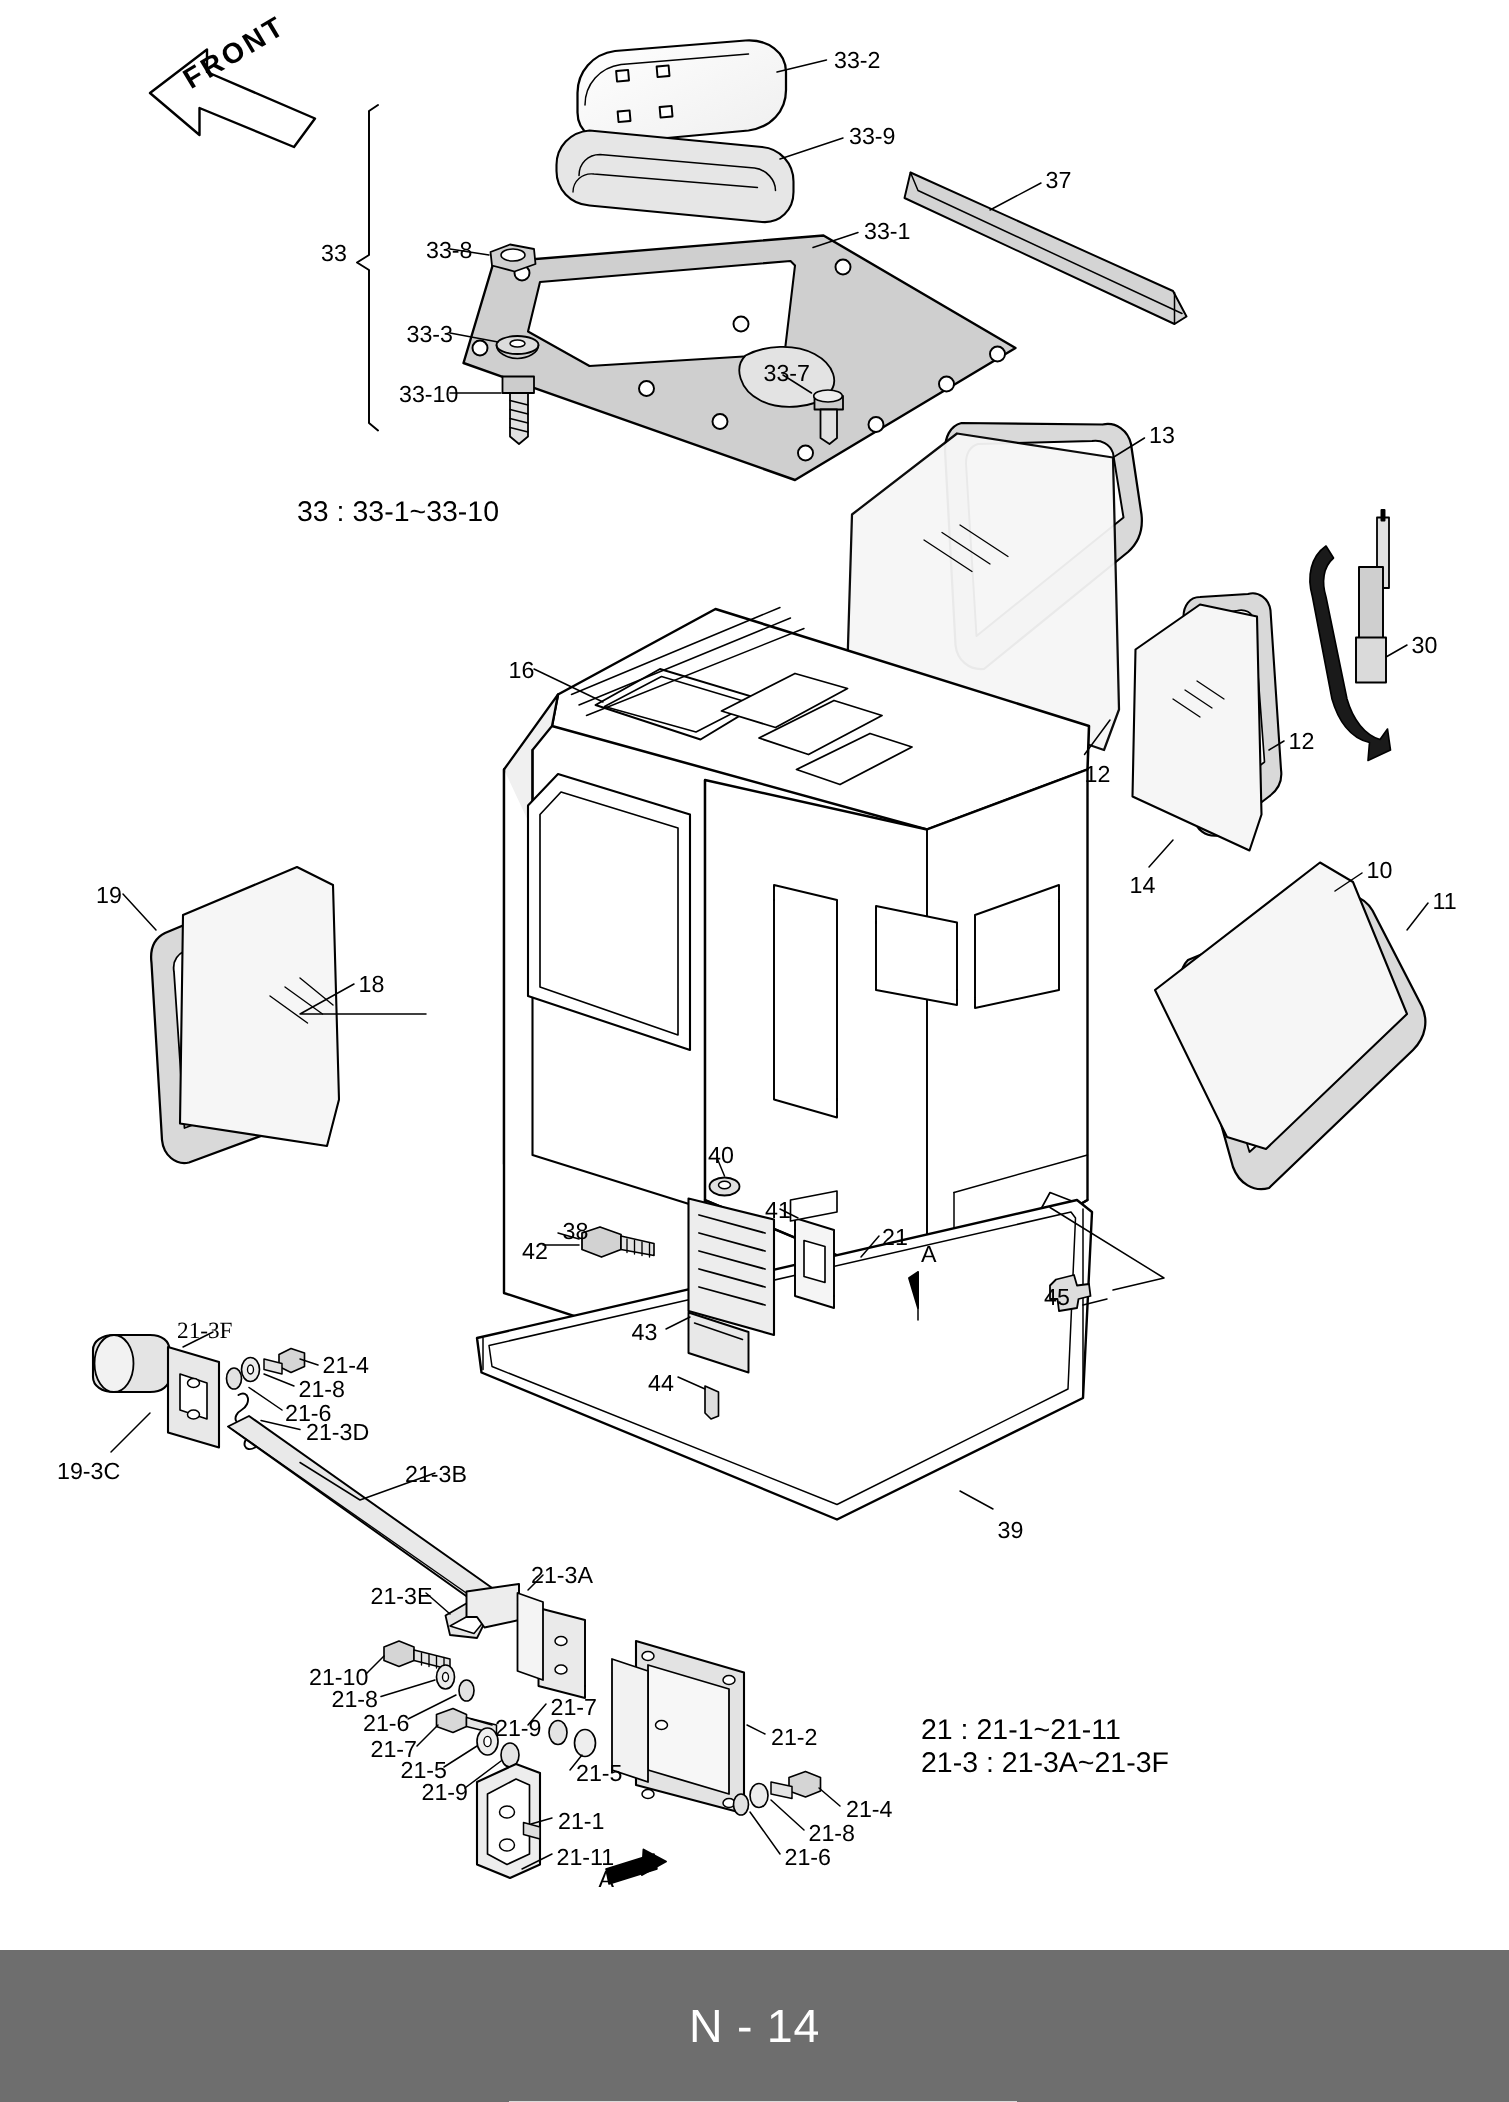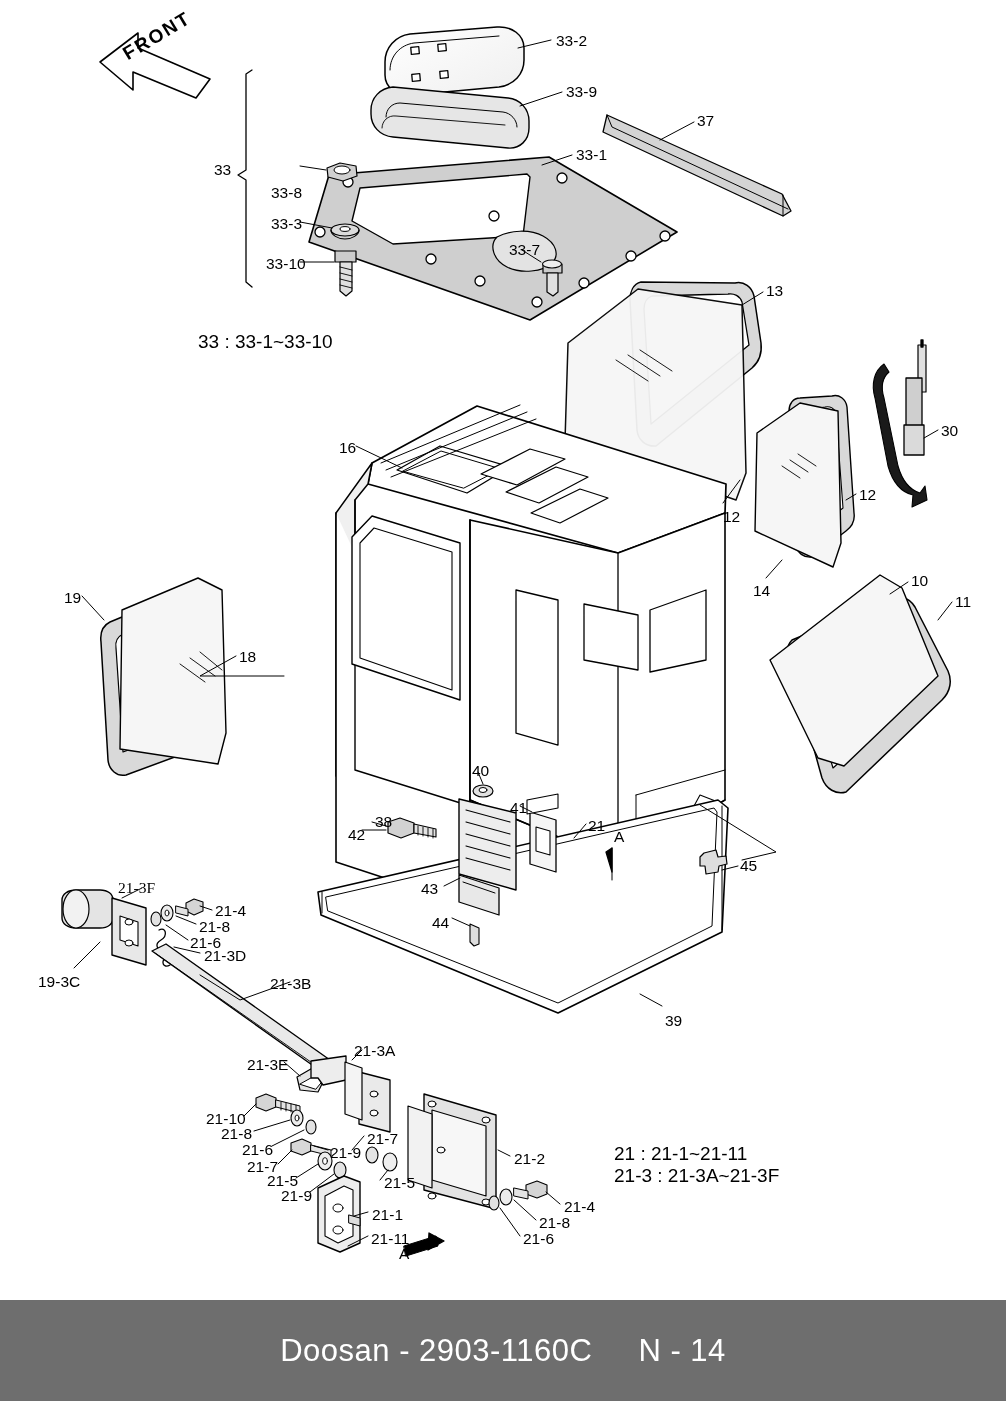--- a/index.html
+++ b/index.html
@@ -454,40 +454,40 @@
   </svg>
 
   <div class="front-arrow-text">FRONT</div>
 
   <div id="callout-layer">
       <div class="lbl" style="left: 556px; top: 33px;">33-2</div>
       <div class="lbl" style="left: 566px; top: 84px;">33-9</div>
       <div class="lbl" style="left: 697px; top: 113px;">37</div>
       <div class="lbl" style="left: 576px; top: 147px;">33-1</div>
       <div class="lbl" style="left: 214px; top: 162px;">33</div>
-      <div class="lbl" style="left: 271px; top: 160px; margin-top: 25px;">33-8</div>
+      <div class="lbl" style="left: 284px; top: 160px;">33-8</div>
       <div class="lbl" style="left: 271px; top: 216px;">33-3</div>
       <div class="lbl" style="left: 509px; top: 242px;">33-7</div>
       <div class="lbl" style="left: 266px; top: 256px;">33-10</div>
       <div class="lbl" style="left: 766px; top: 283px;">13</div>
       <div class="lbl" style="left: 941px; top: 423px;">30</div>
       <div class="lbl" style="left: 339px; top: 440px;">16</div>
       <div class="lbl" style="left: 859px; top: 487px;">12</div>
       <div class="lbl" style="left: 723px; top: 509px;">12</div>
       <div class="lbl" style="left: 753px; top: 583px;">14</div>
       <div class="lbl" style="left: 911px; top: 573px;">10</div>
       <div class="lbl" style="left: 955px; top: 594px;">11</div>
       <div class="lbl" style="left: 64px; top: 590px;">19</div>
       <div class="lbl" style="left: 239px; top: 649px;">18</div>
       <div class="lbl" style="left: 472px; top: 763px;">40</div>
       <div class="lbl" style="left: 510px; top: 800px;">41</div>
       <div class="lbl" style="left: 588px; top: 818px;">21</div>
       <div class="lbl" style="left: 375px; top: 814px;">38</div>
       <div class="lbl" style="left: 348px; top: 827px;">42</div>
-      <div class="lbl" style="left: 740px; top: 858px;">45</div>
+      <div class="lbl" style="left: 696px; top: 858px;">45</div>
       <div class="lbl" style="left: 421px; top: 881px;">43</div>
       <div class="lbl" style="left: 432px; top: 915px;">44</div>
       <div class="lbl" style="left: 118px; top: 880px; font-family: Liberation Serif, serif;">21-3F</div>
       <div class="lbl" style="left: 215px; top: 903px;">21-4</div>
       <div class="lbl" style="left: 199px; top: 919px;">21-8</div>
       <div class="lbl" style="left: 190px; top: 935px;">21-6</div>
       <div class="lbl" style="left: 204px; top: 948px;">21-3D</div>
       <div class="lbl" style="left: 38px; top: 974px;">19-3C</div>
       <div class="lbl" style="left: 270px; top: 976px;">21-3B</div>
       <div class="lbl" style="left: 665px; top: 1013px;">39</div>
@@ -511,18 +511,17 @@
     </div>
 
   <div class="lbl note" style="left:198px; top:332px;">33 : 33-1~33-10</div>
   <div class="lbl note" style="left:614px; top:1144px;">21 : 21-1~21-11</div>
   <div class="lbl note" style="left:614px; top:1166px;text-align:center;">21-3 : 21-3A~21-3F</div>
   <div class="lbl" style="left:614px; top:829px;">A</div>
   <div class="lbl" style="left:399px; top:1246px;">A</div>
 
   <div class="footer">
     <div class="footer-text">
-      <span>Doosan - 2903-1160C</span>
       <span>N - 14</span>
     </div>
   </div>
 
 </div>
 
 </body></html>

